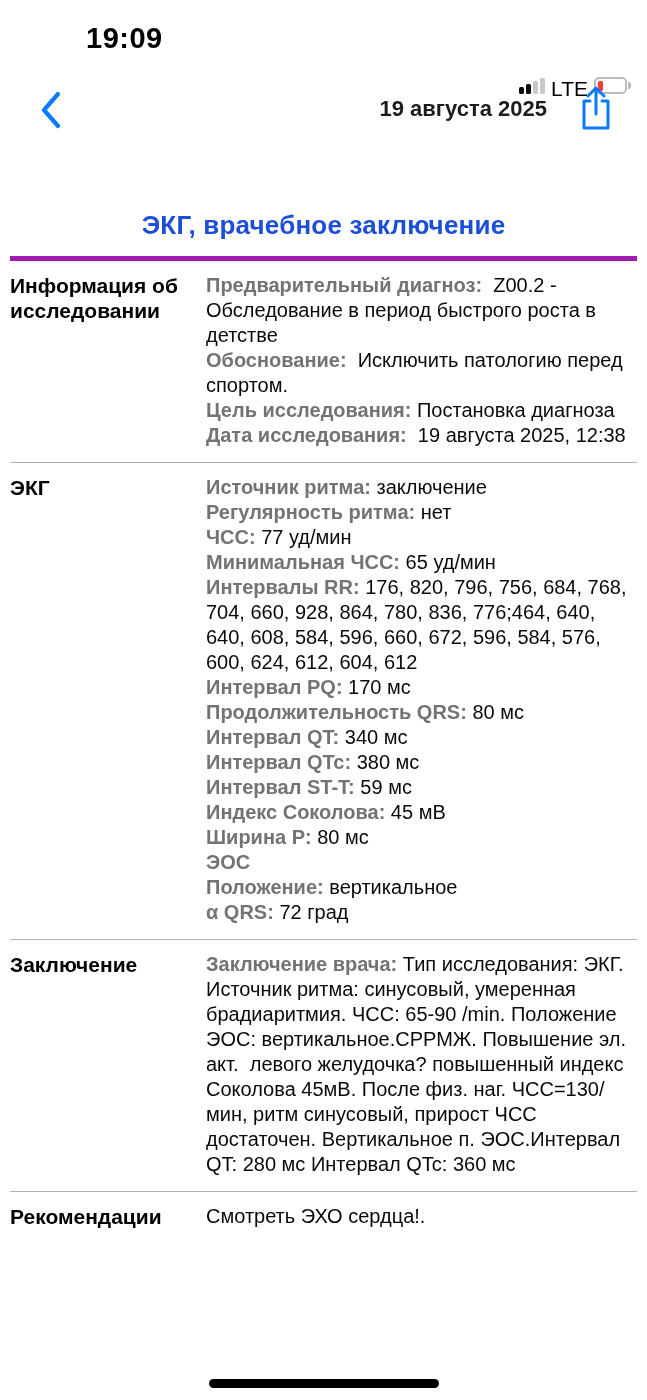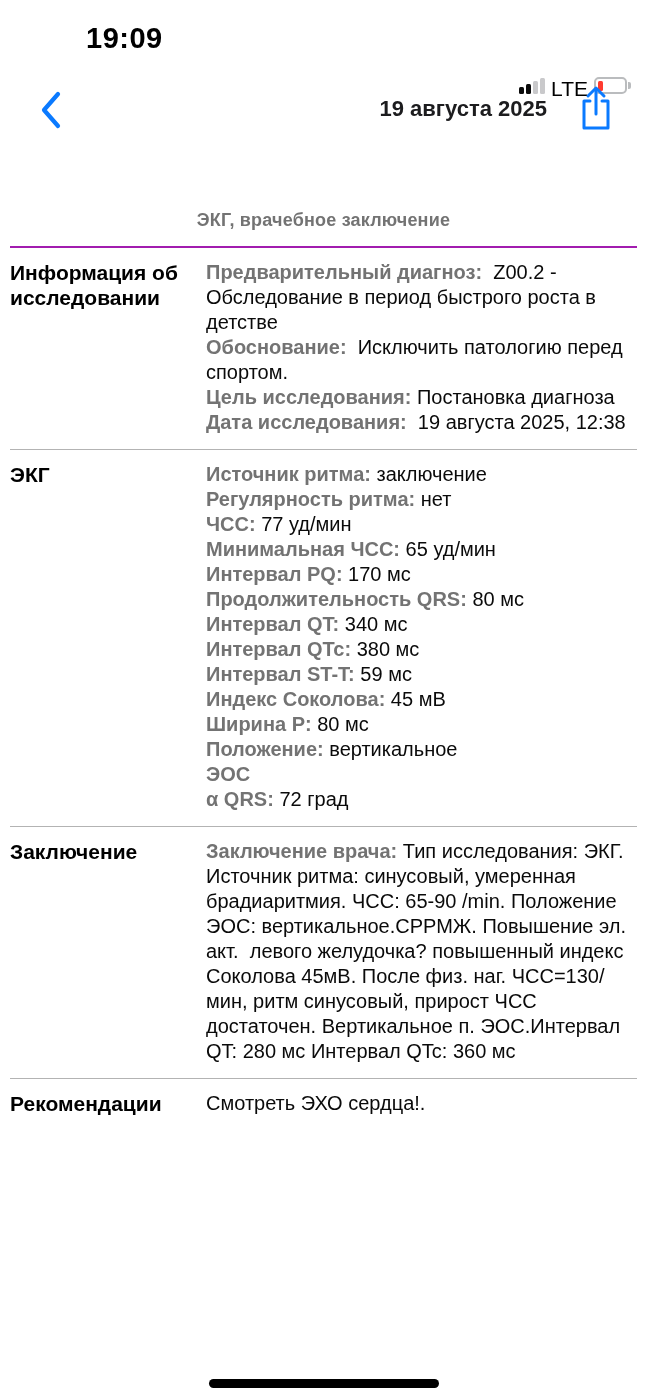--- a/index.html
+++ b/index.html
@@ -52,24 +52,24 @@
     text-align:right; font-size:22px; font-weight:700; color:#1c1c1e;
   }
   .share-btn {
     position:absolute; right:32px; top:-2px; width:38px; height:48px;
     background:none; border:none; padding:0; cursor:pointer;
   }
 
   
   .report { position:absolute; top:210px; left:10px; right:10px; }
   .report-title {
-    text-align:center; font-size:18px; font-weight:700; color:#737373;
+    text-align:center; font-size:26px; font-weight:700; color:#1d4ed8;
     margin:0 0 15px 0; letter-spacing:.2px;
   }
-  .report-table { border-top:2px solid #a21caf; }
+  .report-table { border-top:5px solid #a21caf; }
   .section {
     display:flex; border-top:1px solid #b3b3b3; padding:12px 0 14px 0;
   }
   .section:first-child { border-top:none; }
   .section-label {
     flex:0 0 196px; width:196px; padding-right:10px;
     font-size:21px; font-weight:700; line-height:25px; color:#000;
   }
   .section-content {
     flex:1; font-size:20px; line-height:25px; color:#0a0a0a; padding-right:8px;
@@ -136,29 +136,30 @@
           <div class="pair"><span class="key">Дата исследования:</span><span class="val">  19 августа 2025, 12:38</span></div>
         </div>
       </div>
       <div class="section">
         <div class="section-label">ЭКГ</div>
         <div class="section-content">
           <div class="pair"><span class="key">Источник ритма:</span><span class="val"> заключение</span></div>
           <div class="pair"><span class="key">Регулярность ритма:</span><span class="val"> нет</span></div>
           <div class="pair"><span class="key">ЧСС:</span><span class="val"> 77 уд/мин</span></div>
           <div class="pair"><span class="key">Минимальная ЧСС:</span><span class="val"> 65 уд/мин</span></div>
+          <div class="pair"><span class="key">Интервалы RR:</span><span class="val"> 176, 820, 796, 756, 684, 768, 704, 660, 928, 864, 780, 836, 776;464, 640, 640, 608, 584, 596, 660, 672, 596, 584, 576, 600, 624, 612, 604, 612</span></div>
           <div class="pair"><span class="key">Интервал PQ:</span><span class="val"> 170 мс</span></div>
           <div class="pair"><span class="key">Продолжительность QRS:</span><span class="val"> 80 мс</span></div>
           <div class="pair"><span class="key">Интервал QT:</span><span class="val"> 340 мс</span></div>
           <div class="pair"><span class="key">Интервал QTc:</span><span class="val"> 380 мс</span></div>
           <div class="pair"><span class="key">Интервал ST-T:</span><span class="val"> 59 мс</span></div>
           <div class="pair"><span class="key">Индекс Соколова:</span><span class="val"> 45 мВ</span></div>
           <div class="pair"><span class="key">Ширина P:</span><span class="val"> 80 мс</span></div>
+          <div class="pair"><span class="key">ЭОС</span><span class="val"></span></div>
           <div class="pair"><span class="key">Положение:</span><span class="val"> вертикальное</span></div>
-          <div class="pair"><span class="key">ЭОС</span><span class="val"></span></div>
           <div class="pair"><span class="key">α QRS:</span><span class="val"> 72 град</span></div>
         </div>
       </div>
       <div class="section">
         <div class="section-label">Заключение</div>
         <div class="section-content">
           <div class="pair"><span class="key">Заключение врача:</span><span class="val"> Тип исследования: ЭКГ. Источник ритма: синусовый, умеренная брадиаритмия. ЧСС: 65-90 /min. Положение ЭОС: вертикальное.СРРМЖ. Повышение эл. акт.  левого желудочка? повышенный индекс Соколова 45мВ. После физ. наг. ЧСС=130/мин, ритм синусовый, прирост ЧСС достаточен. Вертикальное п. ЭОС.Интервал QT: 280 мс Интервал QTc: 360 мс</span></div>
         </div>
       </div>
       <div class="section">

